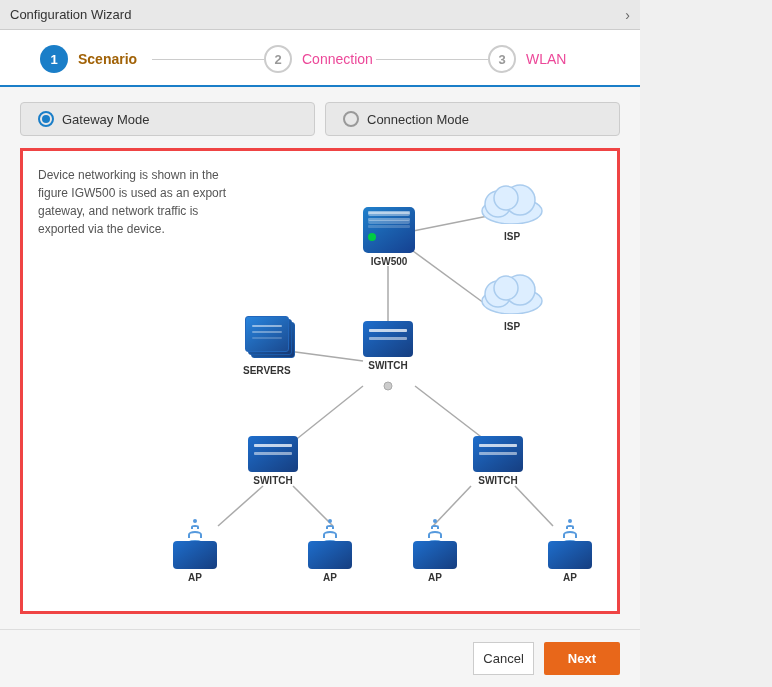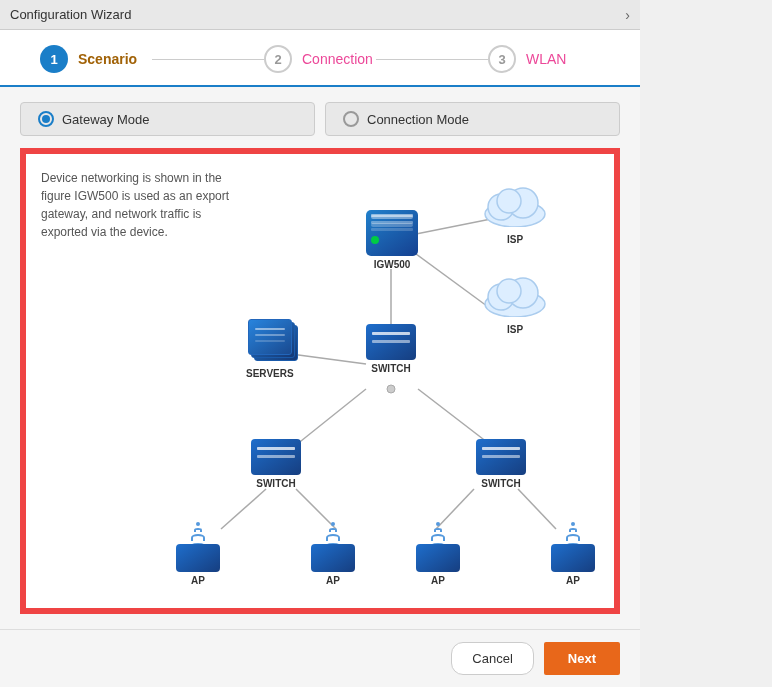--- a/index.html
+++ b/index.html
@@ -134,21 +134,21 @@
     }
     .radio-btn.unselected {
       border-color: #999;
     }
     .mode-label {
       font-size: 13px;
       color: #333;
     }
     .diagram-box {
       background: #fff;
-      border: 6px solid #ef4444;
+      border: 3px solid #ef4444;
       flex: 1;
       padding: 15px;
       position: relative;
       min-height: 400px;
     }
     .diagram-description {
       font-size: 12px;
       color: #555;
       line-height: 1.5;
       max-width: 200px;
@@ -173,27 +173,27 @@
     
     .footer {
       background: #f5f5f5;
       padding: 12px 20px;
       display: flex;
       justify-content: flex-end;
       gap: 10px;
       border-top: 1px solid #ddd;
     }
     .btn-cancel {
-      padding: 8px 20px;
+      padding: 8px 9px;
       background: #fff;
       border: 1px solid #ccc;
       color: #333;
       font-size: 13px;
       cursor: pointer;
-      border-radius: 12px;
+      border-radius: 0;
     }
     .btn-next {
       padding: 8px 24px;
       background: #e8671a;
       border: none;
       color: #fff;
       font-size: 13px;
       font-weight: bold;
       cursor: pointer;
       border-radius: 2px;

